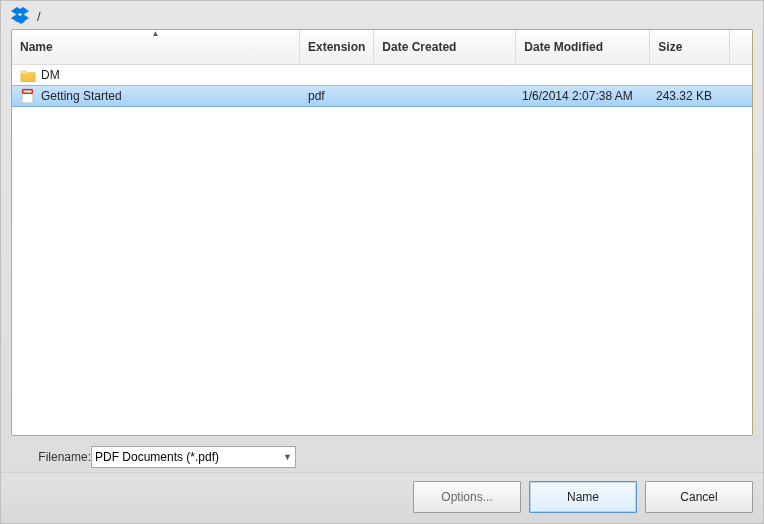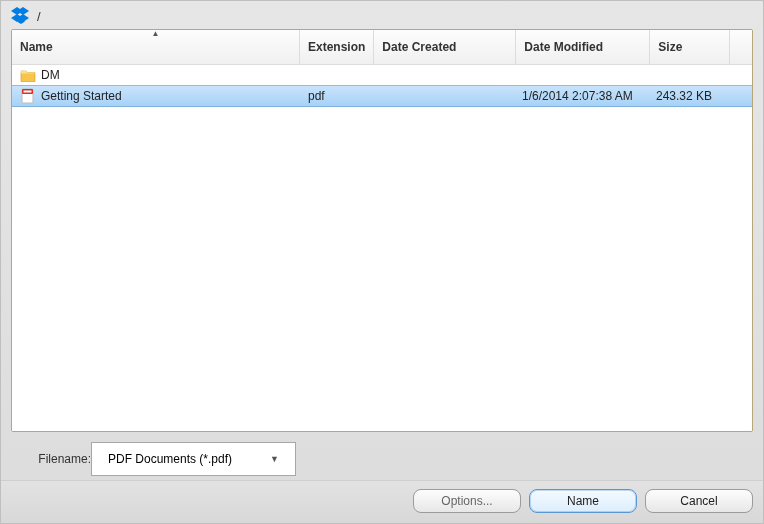--- a/index.html
+++ b/index.html
@@ -100,43 +100,43 @@
     flex: 1;
     height: 22px;
     border: 1px solid #a7a7a7;
     background: #fff;
     padding: 2px 6px;
     font-family: inherit;
     font-size: 12px;
   }
   .filetype {
     width: 205px;
-    height: 34px;
+    height: 22px;
     border: 1px solid #a7a7a7;
     background: #fff;
     display: flex;
     align-items: center;
     justify-content: space-between;
-    padding: 0 16px;
+    padding: 0 3px;
     font-size: 12px;
   }
   .filetype .caret { font-size: 9px; color: #555; }
   .button-row {
     display: flex;
     justify-content: flex-end;
     gap: 8px;
     padding: 8px 10px 10px 10px;
     border-top: 1px solid #cfcfcf;
     background: linear-gradient(#e2e2e2,#d8d8d8);
   }
   .btn {
     min-width: 108px;
-    height: 24px;
+    height: 32px;
     border: 1px solid #9b9b9b;
-    border-radius: 8px;
+    border-radius: 1px;
     background: linear-gradient(#fdfdfd,#e7e7e7);
     font-family: inherit;
     font-size: 12px;
     color: #222;
     cursor: pointer;
   }
   .btn.default {
     border: 1px solid #5a98d4;
     box-shadow: 0 0 0 1px rgba(90,152,212,.35) inset;
     background: linear-gradient(#f4faff,#dceefc);

